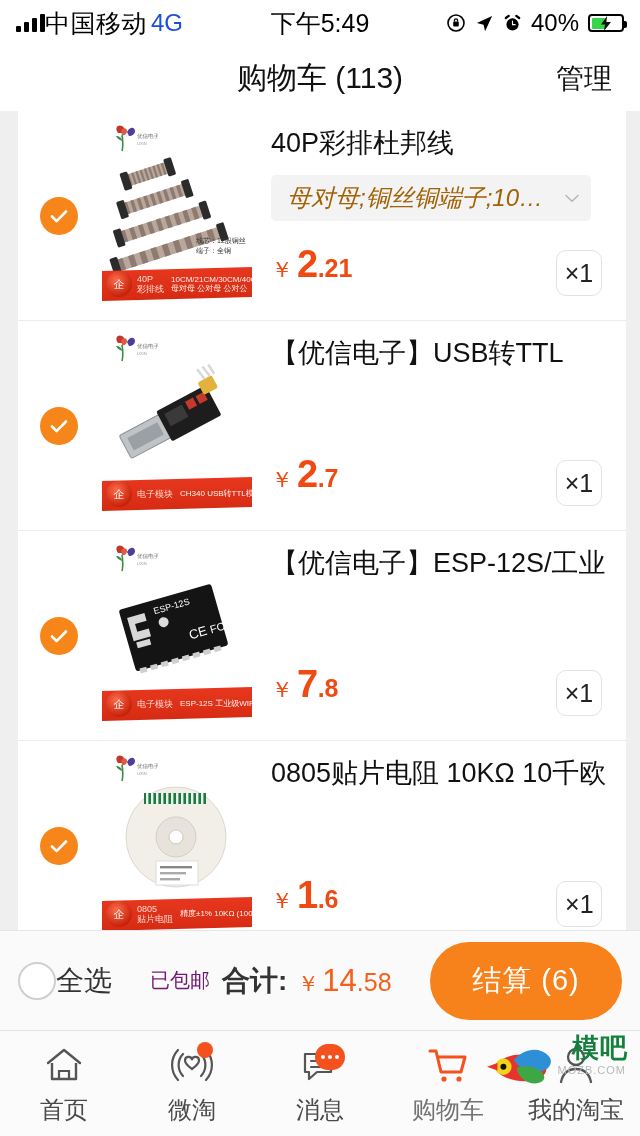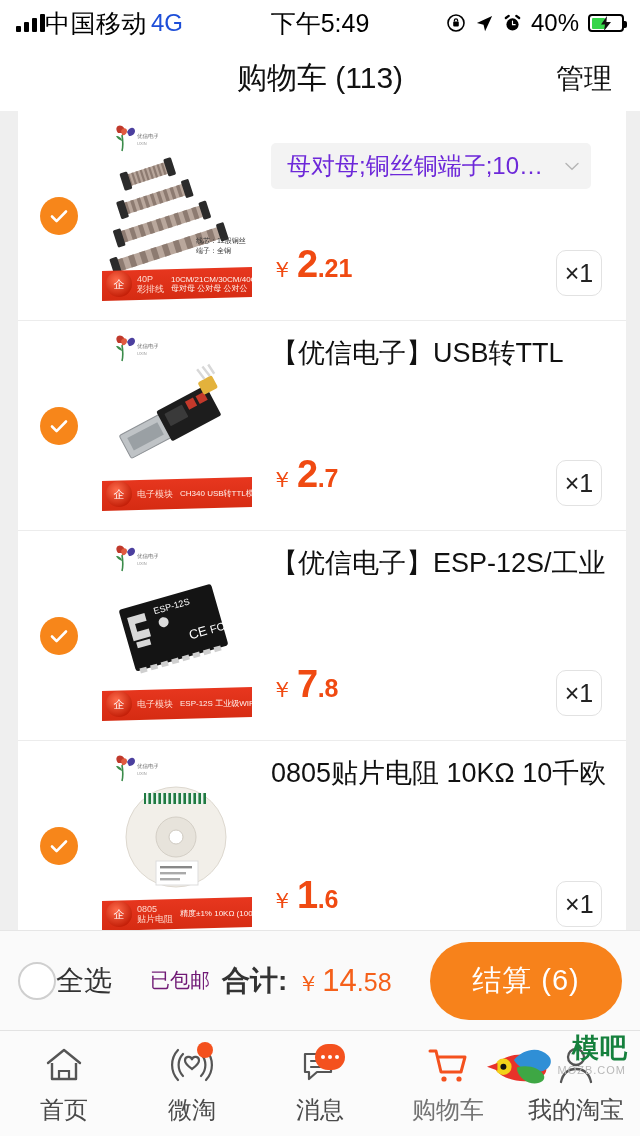--- a/index.html
+++ b/index.html
@@ -115,22 +115,22 @@
   .pname {
     font-size: 27px; color: #111; line-height: 1.2;
     white-space: nowrap; overflow: hidden;
   }
   .variant {
     margin-top: 16px; background: #f3f3f3; border-radius: 5px;
     height: 46px; display: inline-flex; align-items: center;
     padding: 0 12px 0 16px; max-width: 320px;
   }
   .variant .vtext {
-    font-size: 24px; color: #6d28d9; white-space: nowrap;
-    overflow: hidden; text-overflow: ellipsis;
+    font-size: 24px; color: #a16207; white-space: nowrap;
+    overflow: hidden; text-overflow: ellipsis; font-style: italic;
   }
   .variant .vchev { margin-left: 10px; width: 14px; height: 9px; flex: 0 0 14px; }
 
   .price {
     position: absolute; left: 16px; bottom: 34px;
     display: flex; align-items: baseline; color: #f04a12;
   }
   .cny { font-size: 22px; margin-right: 4px; font-weight: 400; }
   .pint { font-size: 38px; font-weight: 700; letter-spacing: -.5px; }
   .pdec { font-size: 25px; font-weight: 700; }
@@ -342,20 +342,21 @@
             <span class="rb-a" style="display:block">彩排线</span>
           </span>
           <span>
             <span class="rb-b" style="display:block">10CM/21CM/30CM/40CM</span>
             <span class="rb-b" style="display:block">母对母 公对母 公对公</span>
           </span>
         </span>
       </div>
     </div>
     <div class="info-col">
+      <div class="pname">40P彩排杜邦线</div>
       
       <div class="variant">
         <span class="vtext">母对母;铜丝铜端子;10CM</span>
         <svg class="vchev" viewBox="0 0 14 9">
           <path d="M1 1.5 7 7.2 13 1.5" fill="none" stroke="#b5b5b5" stroke-width="1.4" stroke-linecap="round"></path>
         </svg>
       </div>
       <div class="price">
         <span class="cny">￥</span>
         <span class="pint">2</span>

